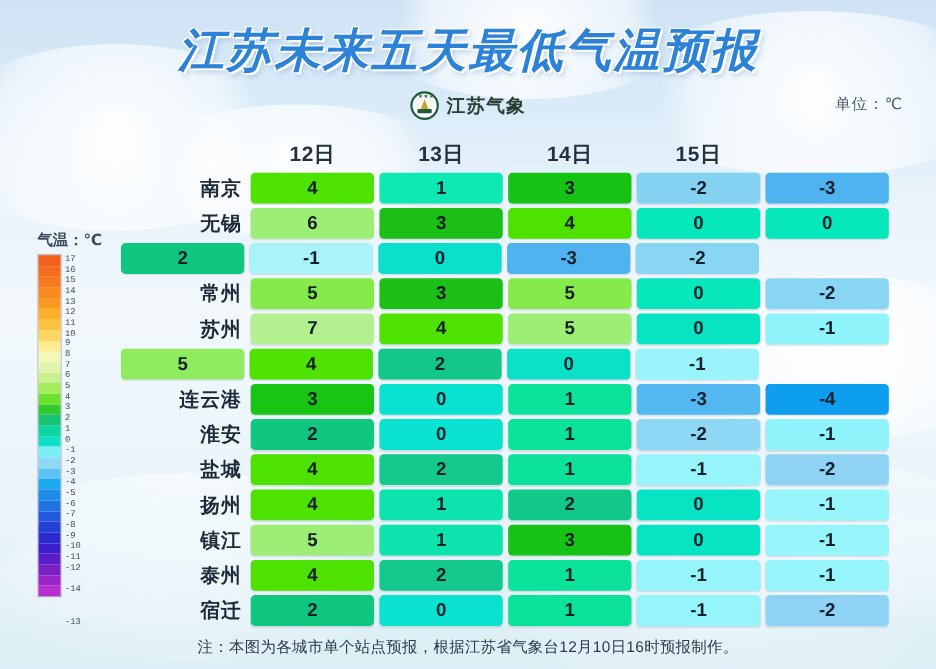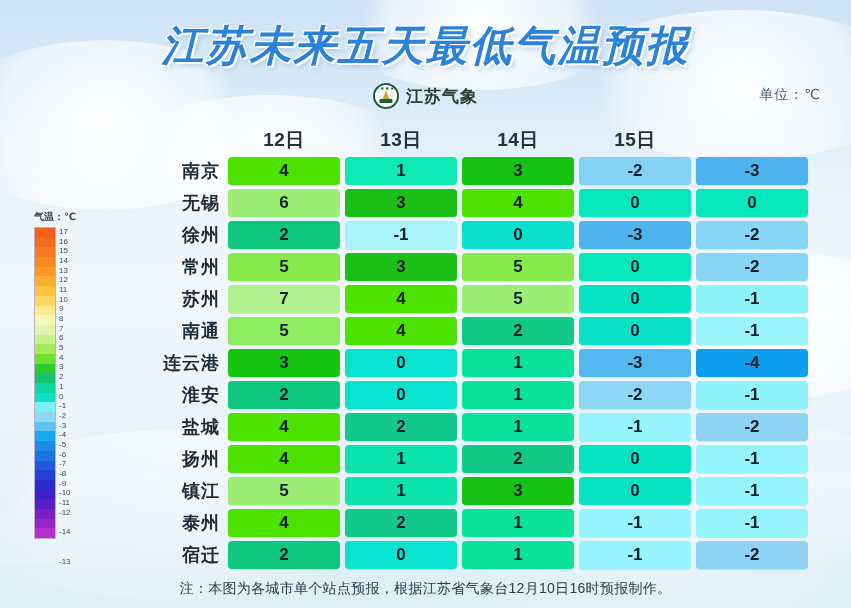--- a/index.html
+++ b/index.html
@@ -151,21 +151,21 @@
   }
 
   
   #legend {
     position: absolute;
     left: 34px;
     top: 210px;
     width: 52px;
   }
   #legend-title {
-    font-size: 10px;
+    font-size: 14px;
     color: #3b4b5a;
     font-weight: bold;
     white-space: nowrap;
     margin-bottom: 3px;
     letter-spacing: 0px;
   }
   #legend-body {
     position: relative;
     display: flex;
     flex-direction: row;
@@ -178,20 +178,21 @@
     flex-direction: column;
   }
   #legend-bar .swatch {
     width: 20px;
     flex: 1 1 auto;
   }
   #legend-labels {
     margin-left: 3px;
     position: relative;
     width: 26px;
+    font-family: Liberation Mono, monospace;
   }
   #legend-labels .lab {
     position: absolute;
     left: 0;
     font-size: 8px;
     color: #3b4b5a;
     line-height: 8px;
     white-space: nowrap;
   }
 
@@ -379,21 +380,20 @@
         </div>
         <div class="row">
           <div class="city">无锡</div>
           <div class="cell" style="background: rgb(156, 238, 116);">6</div>
           <div class="cell" style="background: rgb(28, 191, 22);">3</div>
           <div class="cell" style="background: rgb(78, 226, 0);">4</div>
           <div class="cell" style="background: rgb(6, 232, 188);">0</div>
           <div class="cell" style="background: rgb(6, 232, 188);">0</div>
         </div>
         <div class="row">
-          <div class="city">徐州</div>
           <div class="cell" style="background: rgb(16, 199, 128);">2</div>
           <div class="cell" style="background: rgb(169, 243, 251);">-1</div>
           <div class="cell" style="background: rgb(10, 224, 204);">0</div>
           <div class="cell" style="background: rgb(79, 179, 239);">-3</div>
           <div class="cell" style="background: rgb(136, 213, 244);">-2</div>
         </div>
         <div class="row">
           <div class="city">常州</div>
           <div class="cell" style="background: rgb(134, 234, 75);">5</div>
           <div class="cell" style="background: rgb(28, 191, 22);">3</div>
@@ -403,21 +403,20 @@
         </div>
         <div class="row">
           <div class="city">苏州</div>
           <div class="cell" style="background: rgb(179, 240, 144);">7</div>
           <div class="cell" style="background: rgb(78, 226, 0);">4</div>
           <div class="cell" style="background: rgb(156, 238, 116);">5</div>
           <div class="cell" style="background: rgb(6, 228, 196);">0</div>
           <div class="cell" style="background: rgb(142, 243, 251);">-1</div>
         </div>
         <div class="row">
-          <div class="city">南通</div>
           <div class="cell" style="background: rgb(143, 236, 94);">5</div>
           <div class="cell" style="background: rgb(78, 226, 0);">4</div>
           <div class="cell" style="background: rgb(18, 200, 136);">2</div>
           <div class="cell" style="background: rgb(10, 226, 200);">0</div>
           <div class="cell" style="background: rgb(154, 244, 251);">-1</div>
         </div>
         <div class="row">
           <div class="city">连云港</div>
           <div class="cell" style="background: rgb(23, 197, 19);">3</div>
           <div class="cell" style="background: rgb(10, 226, 208);">0</div>

